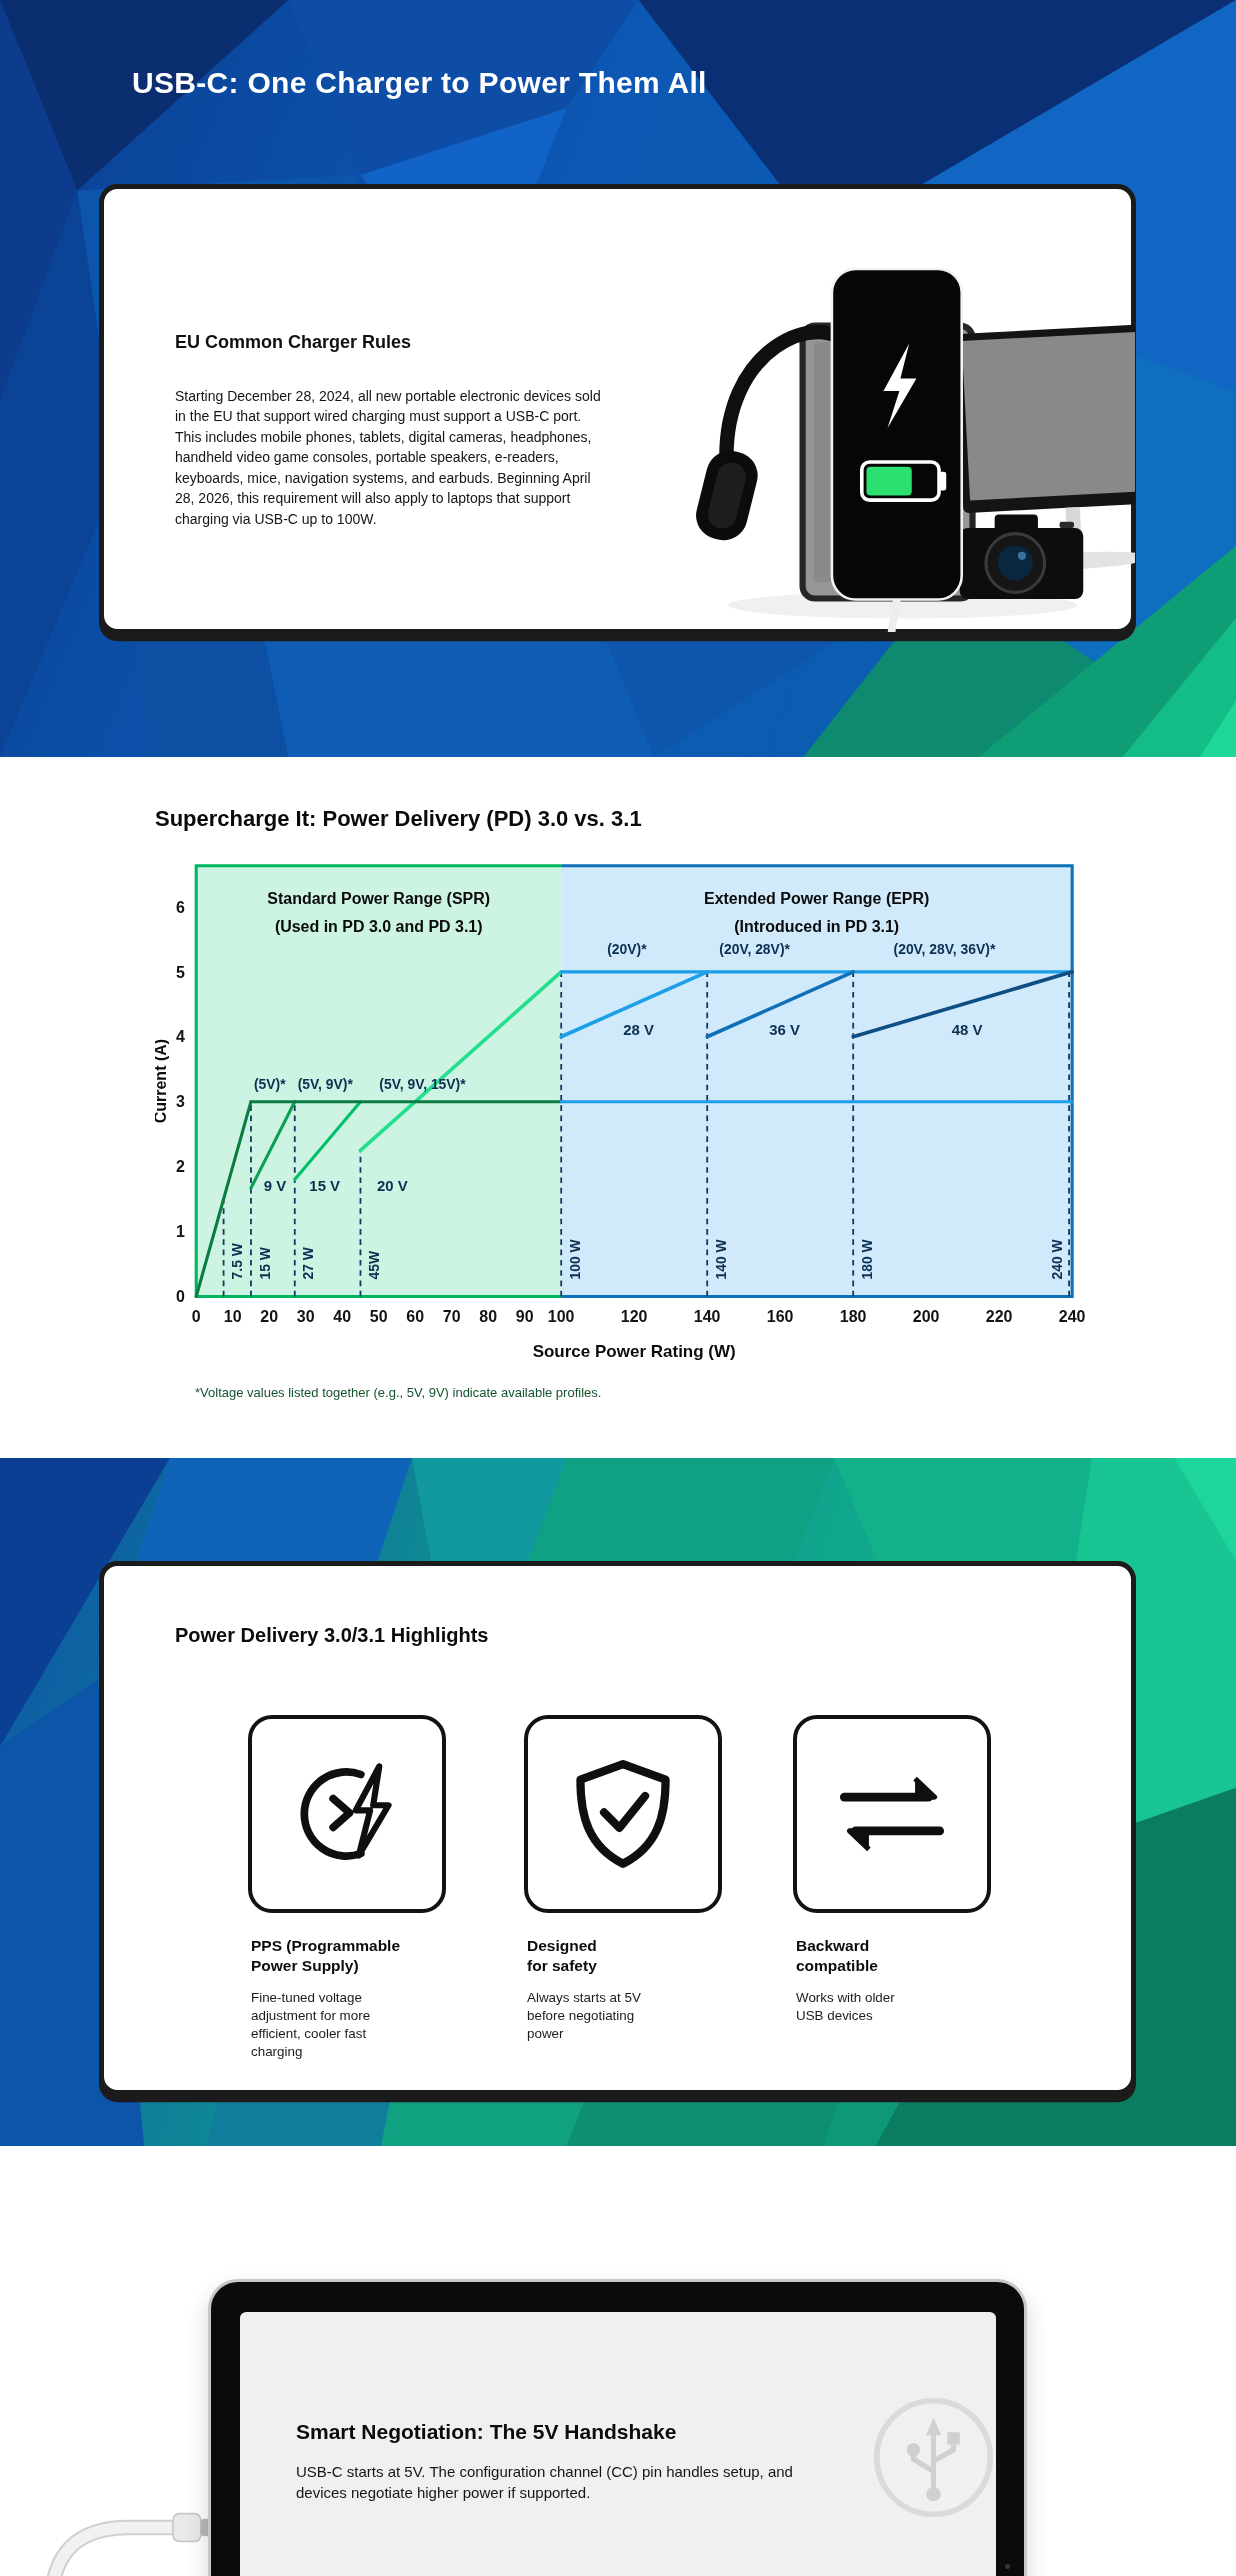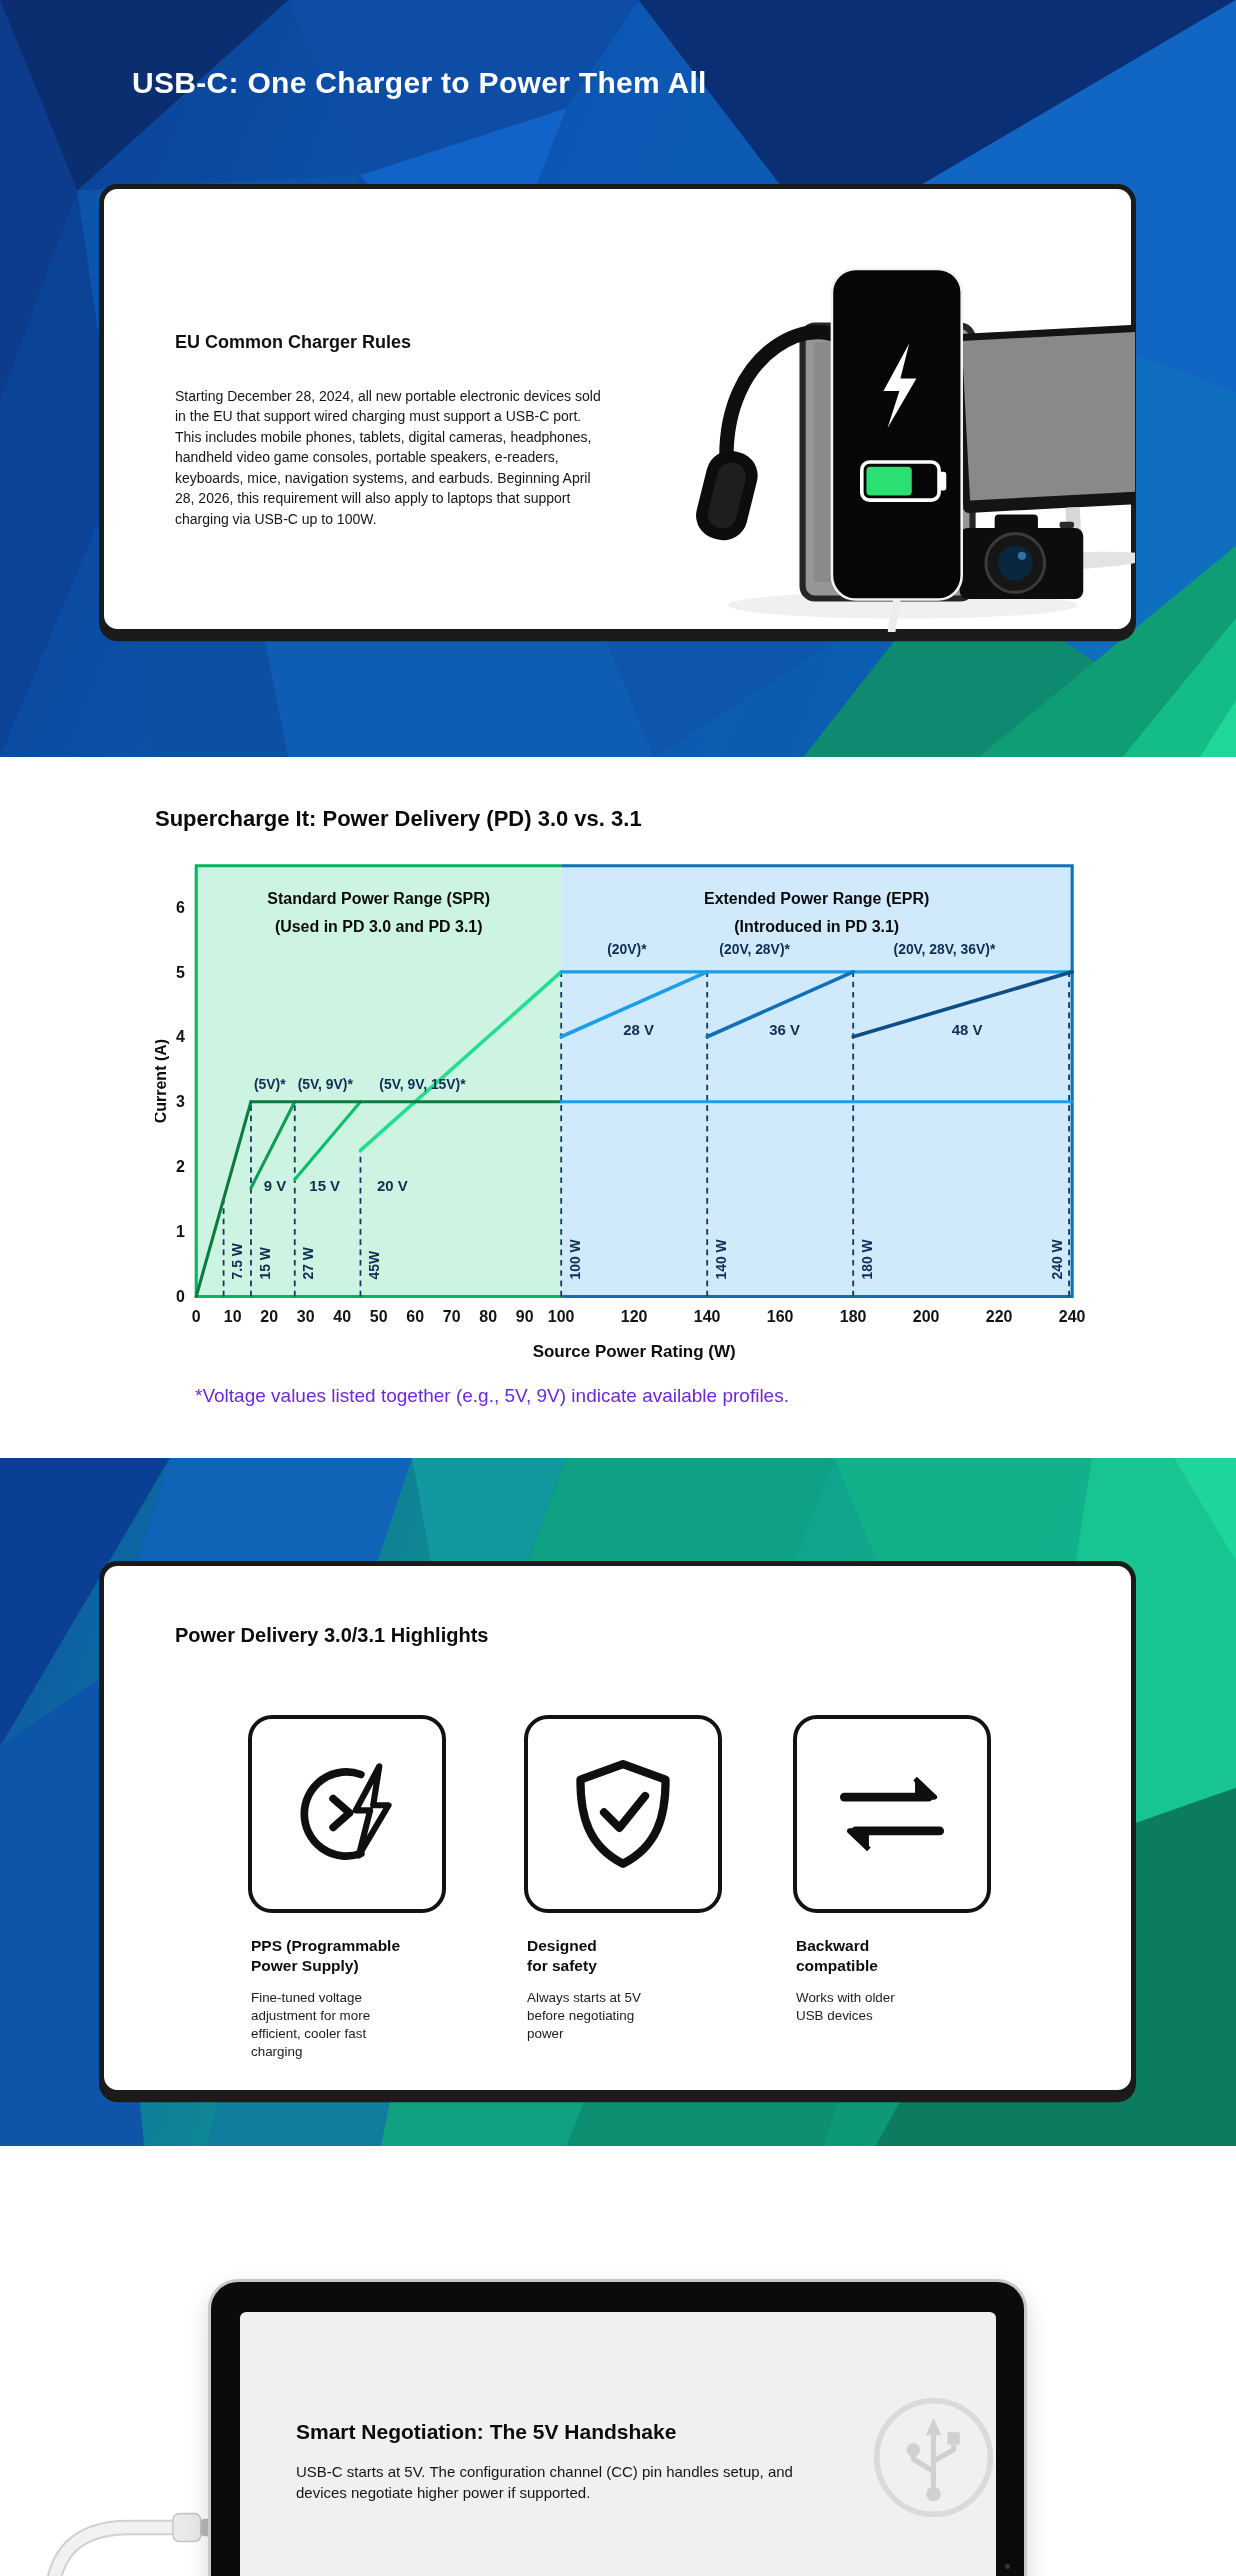--- a/index.html
+++ b/index.html
@@ -12,21 +12,21 @@
   #hero-title{left:132px;top:66px;font-size:30px;font-weight:700;color:#ffffff;letter-spacing:0.3px;}
   .card{background:#ffffff;border:5.7px solid #1b1b1b;border-radius:18.5px;box-shadow:0 7.2px 0 #1b1b1b;}
   #card1{left:99px;top:184px;width:1027px;height:440px;}
   #card1-heading{left:71px;top:143px;font-size:18px;font-weight:800;color:#101010;}
   #card1-body{left:71px;top:197px;width:428px;font-size:14px;line-height:1.46;color:#151515;}
   #devices{left:567px;top:31px;width:464px;height:412px;}
   
   #chart-sec{left:0;top:757px;width:1236px;height:701px;background:#fff;}
   #chart-title{left:155px;top:49px;font-size:22px;font-weight:800;color:#0a0a0a;}
   #chart-svg{left:155px;top:92px;}
-  #chart-footnote{left:195px;top:628px;font-size:19px;color:#6d28d9;}
+  #chart-footnote{left:195px;top:628px;font-size:13px;color:#14532d;}
   
   #band2{left:0;top:1458px;width:1236px;height:688px;}
   #card2{left:99px;top:103px;width:1027px;height:524px;}
   #hl-title{left:71px;top:58px;font-size:20px;font-weight:800;color:#0c0c0c;}
   .hl-box{position:absolute;top:149px;width:190px;height:190px;border:4.6px solid #121212;border-radius:24px;background:#fff;
           display:flex;align-items:center;justify-content:center;}
   .hl-label{position:absolute;top:370px;font-size:15.5px;font-weight:800;color:#0d0d0d;line-height:1.28;white-space:pre-line;}
   .hl-desc{position:absolute;top:423px;width:129px;font-size:13.4px;line-height:1.35;color:#1c1c1c;}
   
   #tab-sec{left:0;top:2146px;width:1236px;height:729px;background:#fff;}

